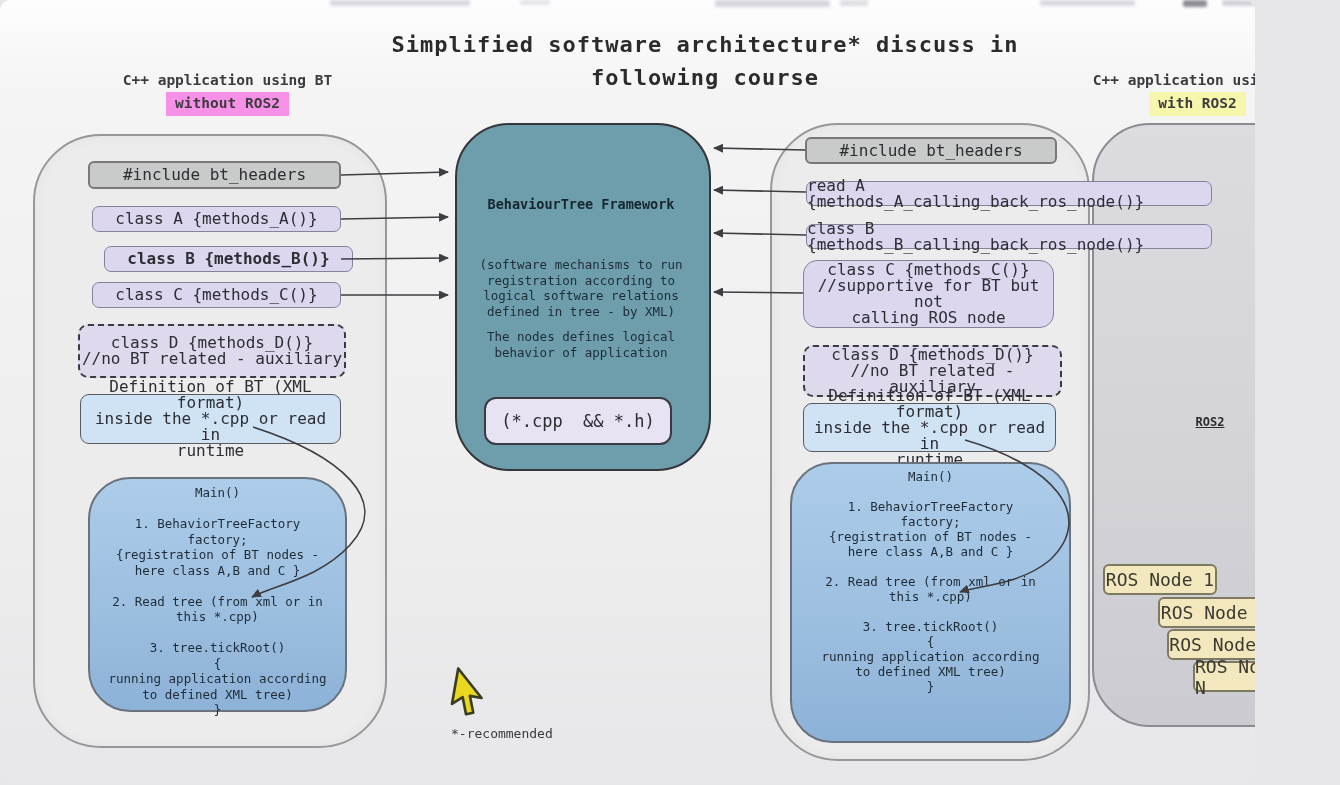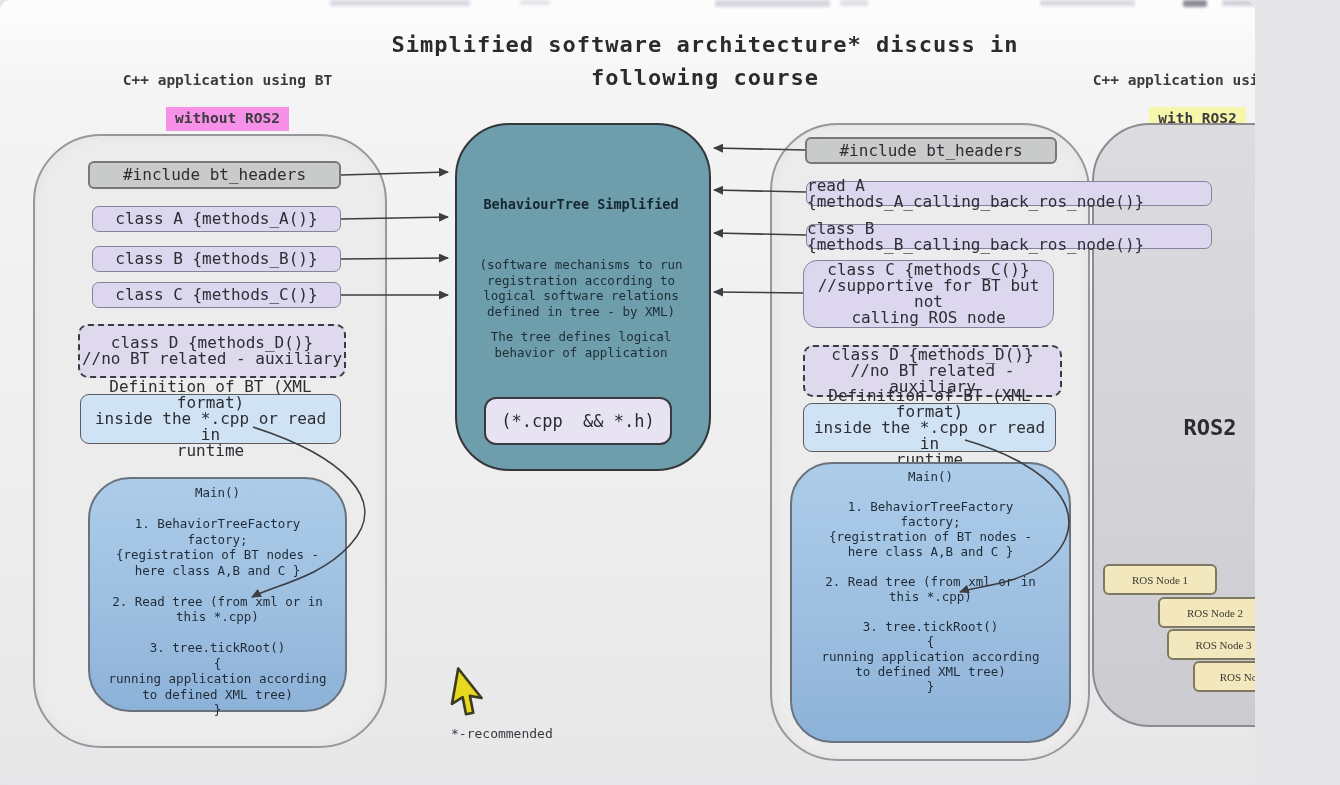--- a/index.html
+++ b/index.html
@@ -24,21 +24,21 @@
 
   
   .main-title{
     left:340px;top:28px;width:730px;
     font-size:22px;line-height:33px;font-weight:bold;
     color:#2b2b2e;letter-spacing:1px;
   }
 
   
   .col-header{font-size:14.5px;font-weight:bold;color:#3c3c40;line-height:21px;}
-  .hl{display:inline-block;padding:1px 9px 2px 9px;margin-top:16px;}
+  .hl{display:inline-block;padding:1px 9px 2px 9px;margin-top:1px;}
   .hl-pink{background:#f791e8;}
   .hl-yellow{background:#f7f7ab;}
 
   
   .container-big{
     background:#ececec;
     border:2px solid #97979b;
     border-radius:68px;
     box-shadow:inset 0 0 14px rgba(0,0,0,0.04);
   }
@@ -71,21 +71,21 @@
     color:#1c2b33;
   }
   .files-box{
     background:#e7e3f2;border:2px solid #3a3a40;border-radius:12px;
     display:flex;align-items:center;justify-content:center;
     font-size:17px;color:#2b2b30;white-space:pre;
   }
   .node-box{
     background:#f2e7bd;border:2px solid #7e7a62;border-radius:6px;
     display:flex;align-items:center;justify-content:center;
-    font-size:11px;color:#3a3a30;font-family:Liberation Serif, serif;
+    font-size:18px;color:#3a3a30;
   }
   .bold{font-weight:bold;}
   .footnote{font-size:13px;color:#3a3a3e;margin-left:47px;}
   svg.overlay{position:absolute;left:0;top:0;pointer-events:none;}
 </style>
 </head>
 <body>
 
 <div class="canvas">
 
@@ -110,29 +110,29 @@
   <div class="abs col-header center-text" style="left:1055px;top:70px;width:285px;">
     <div>C++ application using BT</div>
     <div><span class="hl hl-yellow">with ROS2</span></div>
   </div>
 
   <div class="abs container-big" style="left:33px;top:134px;width:350px;height:610px;"></div>
 
   <div class="abs container-big" style="left:770px;top:123px;width:316px;height:634px;"></div>
 
   <div class="abs ros2-panel" style="left:1092px;top:123px;width:232px;height:600px;"></div>
-  <div class="abs bold center-text" style="left:1130px;top:415px;width:160px;font-size:22px;color:#2b2b30;">ROS2</div>
+  <div class="abs bold center-text" style="left:1130px;top:415px;width:160px;font-size:12px;color:#2b2b30;text-decoration:underline;">ROS2</div>
   <div class="abs node-box" style="left:1103px;top:564px;width:110px;height:27px;">ROS Node 1</div>
   <div class="abs node-box" style="left:1134px;top:597px;width:110px;height:27px;margin-left:24px;">ROS Node 2</div>
   <div class="abs node-box" style="left:1167px;top:629px;width:109px;height:27px;">ROS Node 3</div>
   <div class="abs node-box" style="left:1193px;top:661px;width:108px;height:27px;">ROS Node N</div>
 
   <div class="abs box gray-box" style="left:88px;top:161px;width:253px;height:28px;">#include bt_headers</div>
   <div class="abs box purple-box" style="left:92px;top:206px;width:249px;height:26px;">class A {methods_A()}</div>
-  <div class="abs box purple-box" style="left:92px;top:246px;width:249px;height:26px;">class B {methods_B()}</div>
+  <div class="abs box purple-box" style="left:104px;top:246px;width:249px;height:26px;font-weight:bold;">class B {methods_B()}</div>
   <div class="abs box purple-box" style="left:92px;top:282px;width:249px;height:26px;">class C {methods_C()}</div>
   <div class="abs box dashed-box pre center-text" style="left:78px;top:324px;width:268px;height:54px;">class D  {methods_D()}
 //no BT related - auxiliary</div>
   <div class="abs box blue-light-box pre center-text" style="left:80px;top:394px;width:261px;height:50px;">Definition of BT (XML format)
 inside the *.cpp or read in
 runtime</div>
   <div class="abs box blue-main-box pre center-text" style="left:88px;top:477px;width:259px;height:235px;padding-top:6px;">Main()
 
 1. BehaviorTreeFactory
 factory;
@@ -142,26 +142,26 @@
 2. Read tree (from xml or in
 this *.cpp)
 
 3. tree.tickRoot()
 {
 running application according
 to defined XML tree)
 }</div>
 
   <div class="abs teal-box" style="left:455px;top:123px;width:252px;height:344px;"></div>
-  <div class="abs bold center-text" style="left:465px;top:196px;width:232px;font-size:13.5px;color:#16262e;">BehaviourTree Simplified</div>
+  <div class="abs bold center-text" style="left:465px;top:196px;width:232px;font-size:13.5px;color:#16262e;">BehaviourTree Framework</div>
   <div class="abs pre center-text" style="left:463px;top:257px;width:236px;font-size:12.5px;line-height:15.5px;color:#1d2d35;">(software mechanisms to run
 registration according to
 logical software relations
 defined in tree - by XML)</div>
-  <div class="abs pre center-text" style="left:463px;top:329px;width:236px;font-size:12.5px;line-height:15.5px;color:#1d2d35;">The tree defines logical
+  <div class="abs pre center-text" style="left:463px;top:329px;width:236px;font-size:12.5px;line-height:15.5px;color:#1d2d35;">The nodes defines logical
 behavior of application</div>
   <div class="abs files-box" style="left:484px;top:397px;width:184px;height:44px;">(*.cpp  &amp;&amp; *.h)</div>
 
   <div class="abs box gray-box" style="left:805px;top:137px;width:252px;height:27px;">#include bt_headers</div>
   <div class="abs box purple-box" style="left:806px;top:181px;width:406px;height:25px;">read A {methods_A_calling_back_ros_node()}</div>
   <div class="abs box purple-box" style="left:806px;top:224px;width:406px;height:25px;">class B {methods_B_calling_back_ros_node()}</div>
   <div class="abs box purple-round pre center-text" style="left:803px;top:260px;width:251px;height:68px;">class C {methods_C()}
 //supportive for BT but not
 calling ROS node</div>
   <div class="abs box dashed-box pre center-text" style="left:803px;top:345px;width:259px;height:52px;">class D  {methods_D()}

